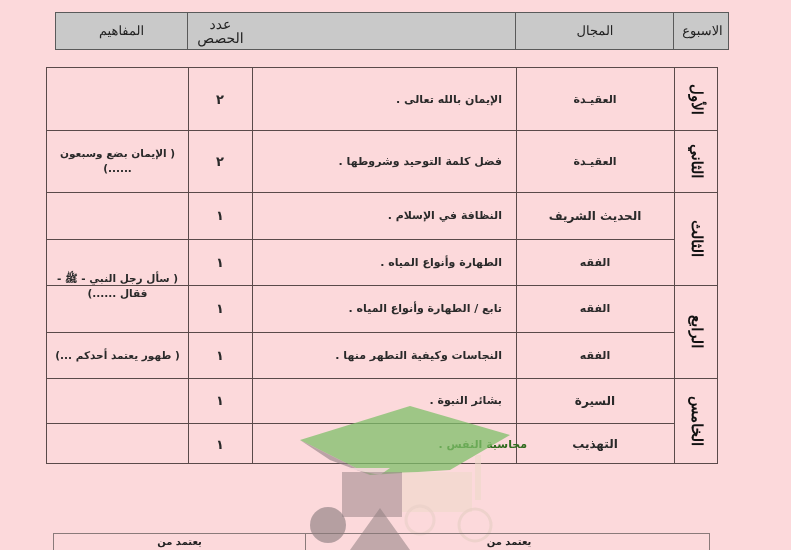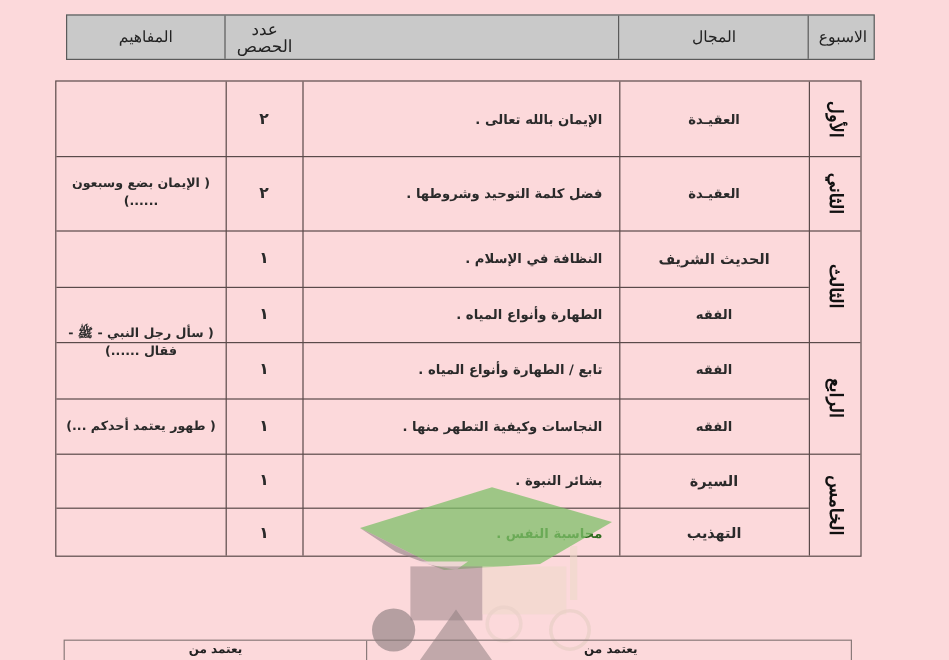--- a/index.html
+++ b/index.html
@@ -17,21 +17,21 @@
   
   .main { left:46px; top:67px; width:672px; height:397px; border:1.5px solid #5a4a4a; }
   .vline { position:absolute; top:0; bottom:0; width:0; border-left:1.5px solid #5a4a4a; }
   .hline { position:absolute; height:0; border-top:1.5px solid #5a4a4a; }
   .cell { position:absolute; display:flex; align-items:center; direction:rtl; font-size:11px; font-weight:bold; color:#2a2a2a; box-sizing:border-box; }
   .c-center { justify-content:center; text-align:center; }
   .c-right { justify-content:flex-start; padding-right:14px; }
   .week { font-family:"DejaVu Serif", serif; font-size:15px; font-weight:bold; writing-mode:vertical-rl; transform:rotate(0deg); color:#111; justify-content:center; }
   .num { font-size:13px; font-weight:bold; justify-content:center; }
   .note { font-size:10.5px; line-height:15px; justify-content:center; text-align:center; padding:16px 6px; }
-  .green { color:#2f6b1e; }
+  .green { color:#2f6b1e;margin-left:25px; }
   
   .wm { position:absolute; left:260px; top:400px; width:300px; height:150px; pointer-events:none; }
   
   .bottom { left:53px; top:533px; width:657px; height:30px; border:1px solid #8a7a7a; }
   .bcell { position:absolute; top:0; height:17px; display:flex; align-items:center; justify-content:center; font-size:10px; font-weight:bold; direction:rtl; color:#222; }
 </style>
 </head>
 <body>
 
 <div class="abs hdr">

